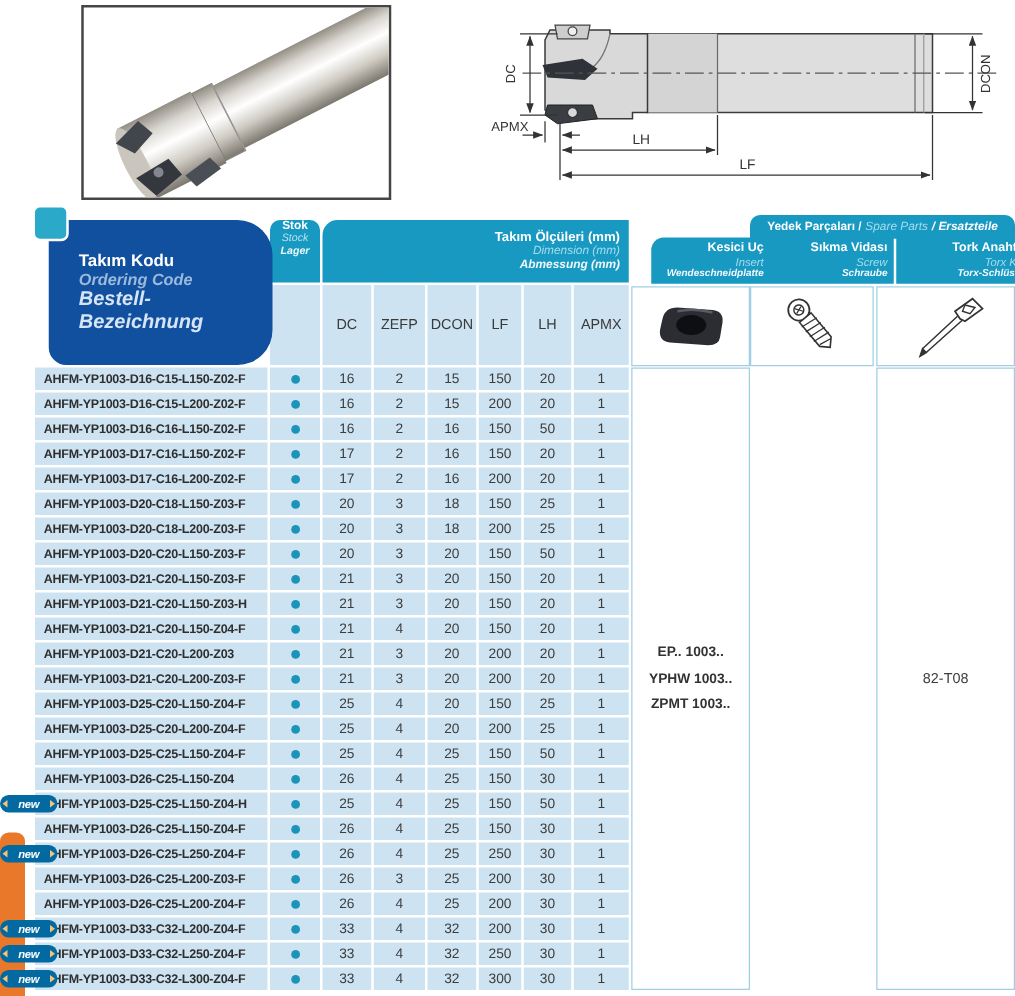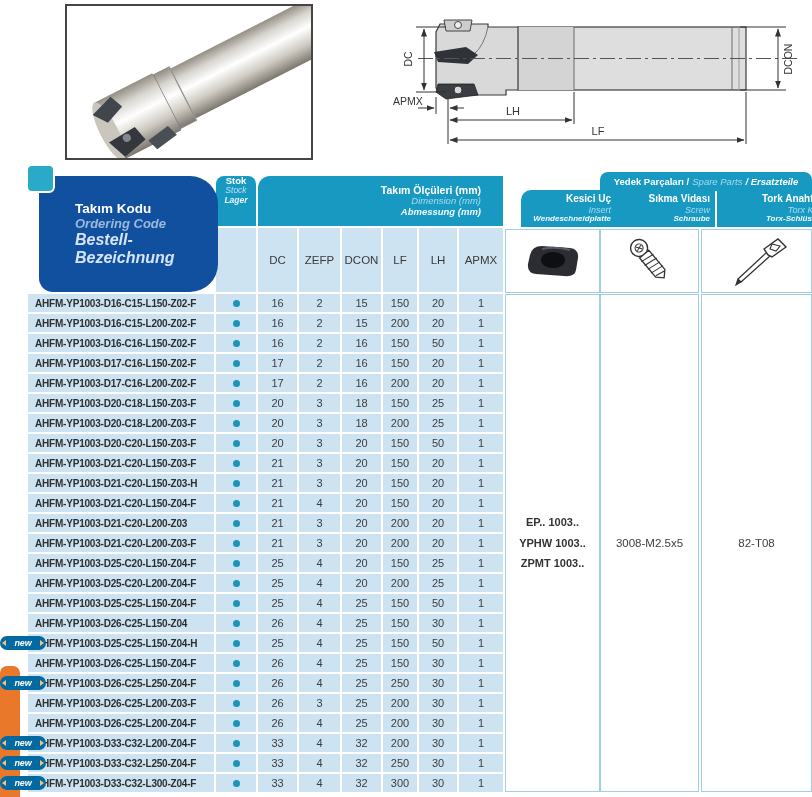--- a/index.html
+++ b/index.html
@@ -13,35 +13,35 @@
   
   .diagram-box{position:absolute;left:388px;top:2px;width:424px;height:150px;}
 
   
   .catalog{position:absolute;left:28px;top:168px;width:784px;height:629px;}
   .teal{background:#1899c2;color:#fff;}
   .corner-tab{position:absolute;left:-2px;top:-4px;width:25px;height:25px;background:#2aa9c9;
               border:2px solid #fff;border-radius:6px;z-index:5;}
   .code-head{position:absolute;left:11px;top:8px;width:179px;height:116px;background:#10509e;
              border-radius:14px 28px 28px 14px;display:flex;flex-direction:column;justify-content:center;
-             padding-left:36px;box-sizing:border-box;z-index:2;}
+             padding-left:24px;box-sizing:border-box;z-index:2;}
   .code-head .l1{color:#fff;font-weight:bold;font-size:13.5px;}
   .code-head .l2{color:#9cb9dd;font-weight:bold;font-style:italic;font-size:13px;}
   .code-head .l3{color:#d6e4f6;font-weight:bold;font-style:italic;font-size:16px;}
 
   .stok-head{position:absolute;left:188px;top:8px;width:40px;height:50px;border-radius:8px 8px 0 0;
              display:flex;flex-direction:column;align-items:center;line-height:1.1;}
   .stok-head .l1{font-weight:bold;font-size:9.5px;}
   .stok-head .l2{font-style:italic;font-size:8.5px;color:#b5e2f0;}
   .stok-head .l3{font-style:italic;font-weight:bold;font-size:8.5px;color:#eaf7fb;}
   .stok-sub{position:absolute;left:188px;top:60px;width:40px;height:64px;background:#cde3f1;}
 
   .dims-head{position:absolute;left:230px;top:8px;width:245px;height:50px;border-radius:12px 0 0 0;
              display:flex;flex-direction:column;align-items:flex-end;justify-content:center;
-             padding-right:22px;box-sizing:border-box;line-height:1.15;}
+             padding-right:7px;box-sizing:border-box;line-height:1.15;}
   .dims-head .l1{font-weight:bold;font-size:10.5px;}
   .dims-head .l2{font-style:italic;font-size:9.5px;color:#a5dcee;}
   .dims-head .l3{font-style:italic;font-weight:bold;font-size:9.5px;color:#f0f9fc;}
   .dims-sub{position:absolute;left:230px;top:60px;width:245px;height:64px;display:grid;
             grid-template-columns:39px 41px 39px 34px 38px 44px;gap:2px;}
   .dims-sub div{background:#cde3f1;display:flex;align-items:center;justify-content:center;
                 color:#3a3a3a;font-size:11.5px;}
 
   .spare-banner{position:absolute;left:572px;top:4px;width:212px;height:19px;border-radius:8px 8px 0 0;
                 display:flex;align-items:center;justify-content:center;font-size:9.5px;gap:3px;}
@@ -248,23 +248,20 @@
         <path d="M12,46 L10,52 L15,49 Z" stroke-width="1.2" fill="#333"></path>
       </g>
     </svg>
   </div>
 
   <div class="part-body c-kesici">
     <span class="code-line">EP.. 1003..</span>
     <span class="code-line">YPHW 1003..</span>
     <span class="code-line">ZPMT 1003..</span>
   </div>
-  <div class="part-body c-sikma">
-    <span class="plain">3008-M2.5x5</span>
-  </div>
   <div class="part-body c-tork">
     <span class="plain">82-T08</span>
   </div>
 
   <div class="tbody">
       <div class="trow">
     <div class="code">
 
       <span>AHFM-YP1003-D16-C15-L150-Z02-F</span>
     </div>

